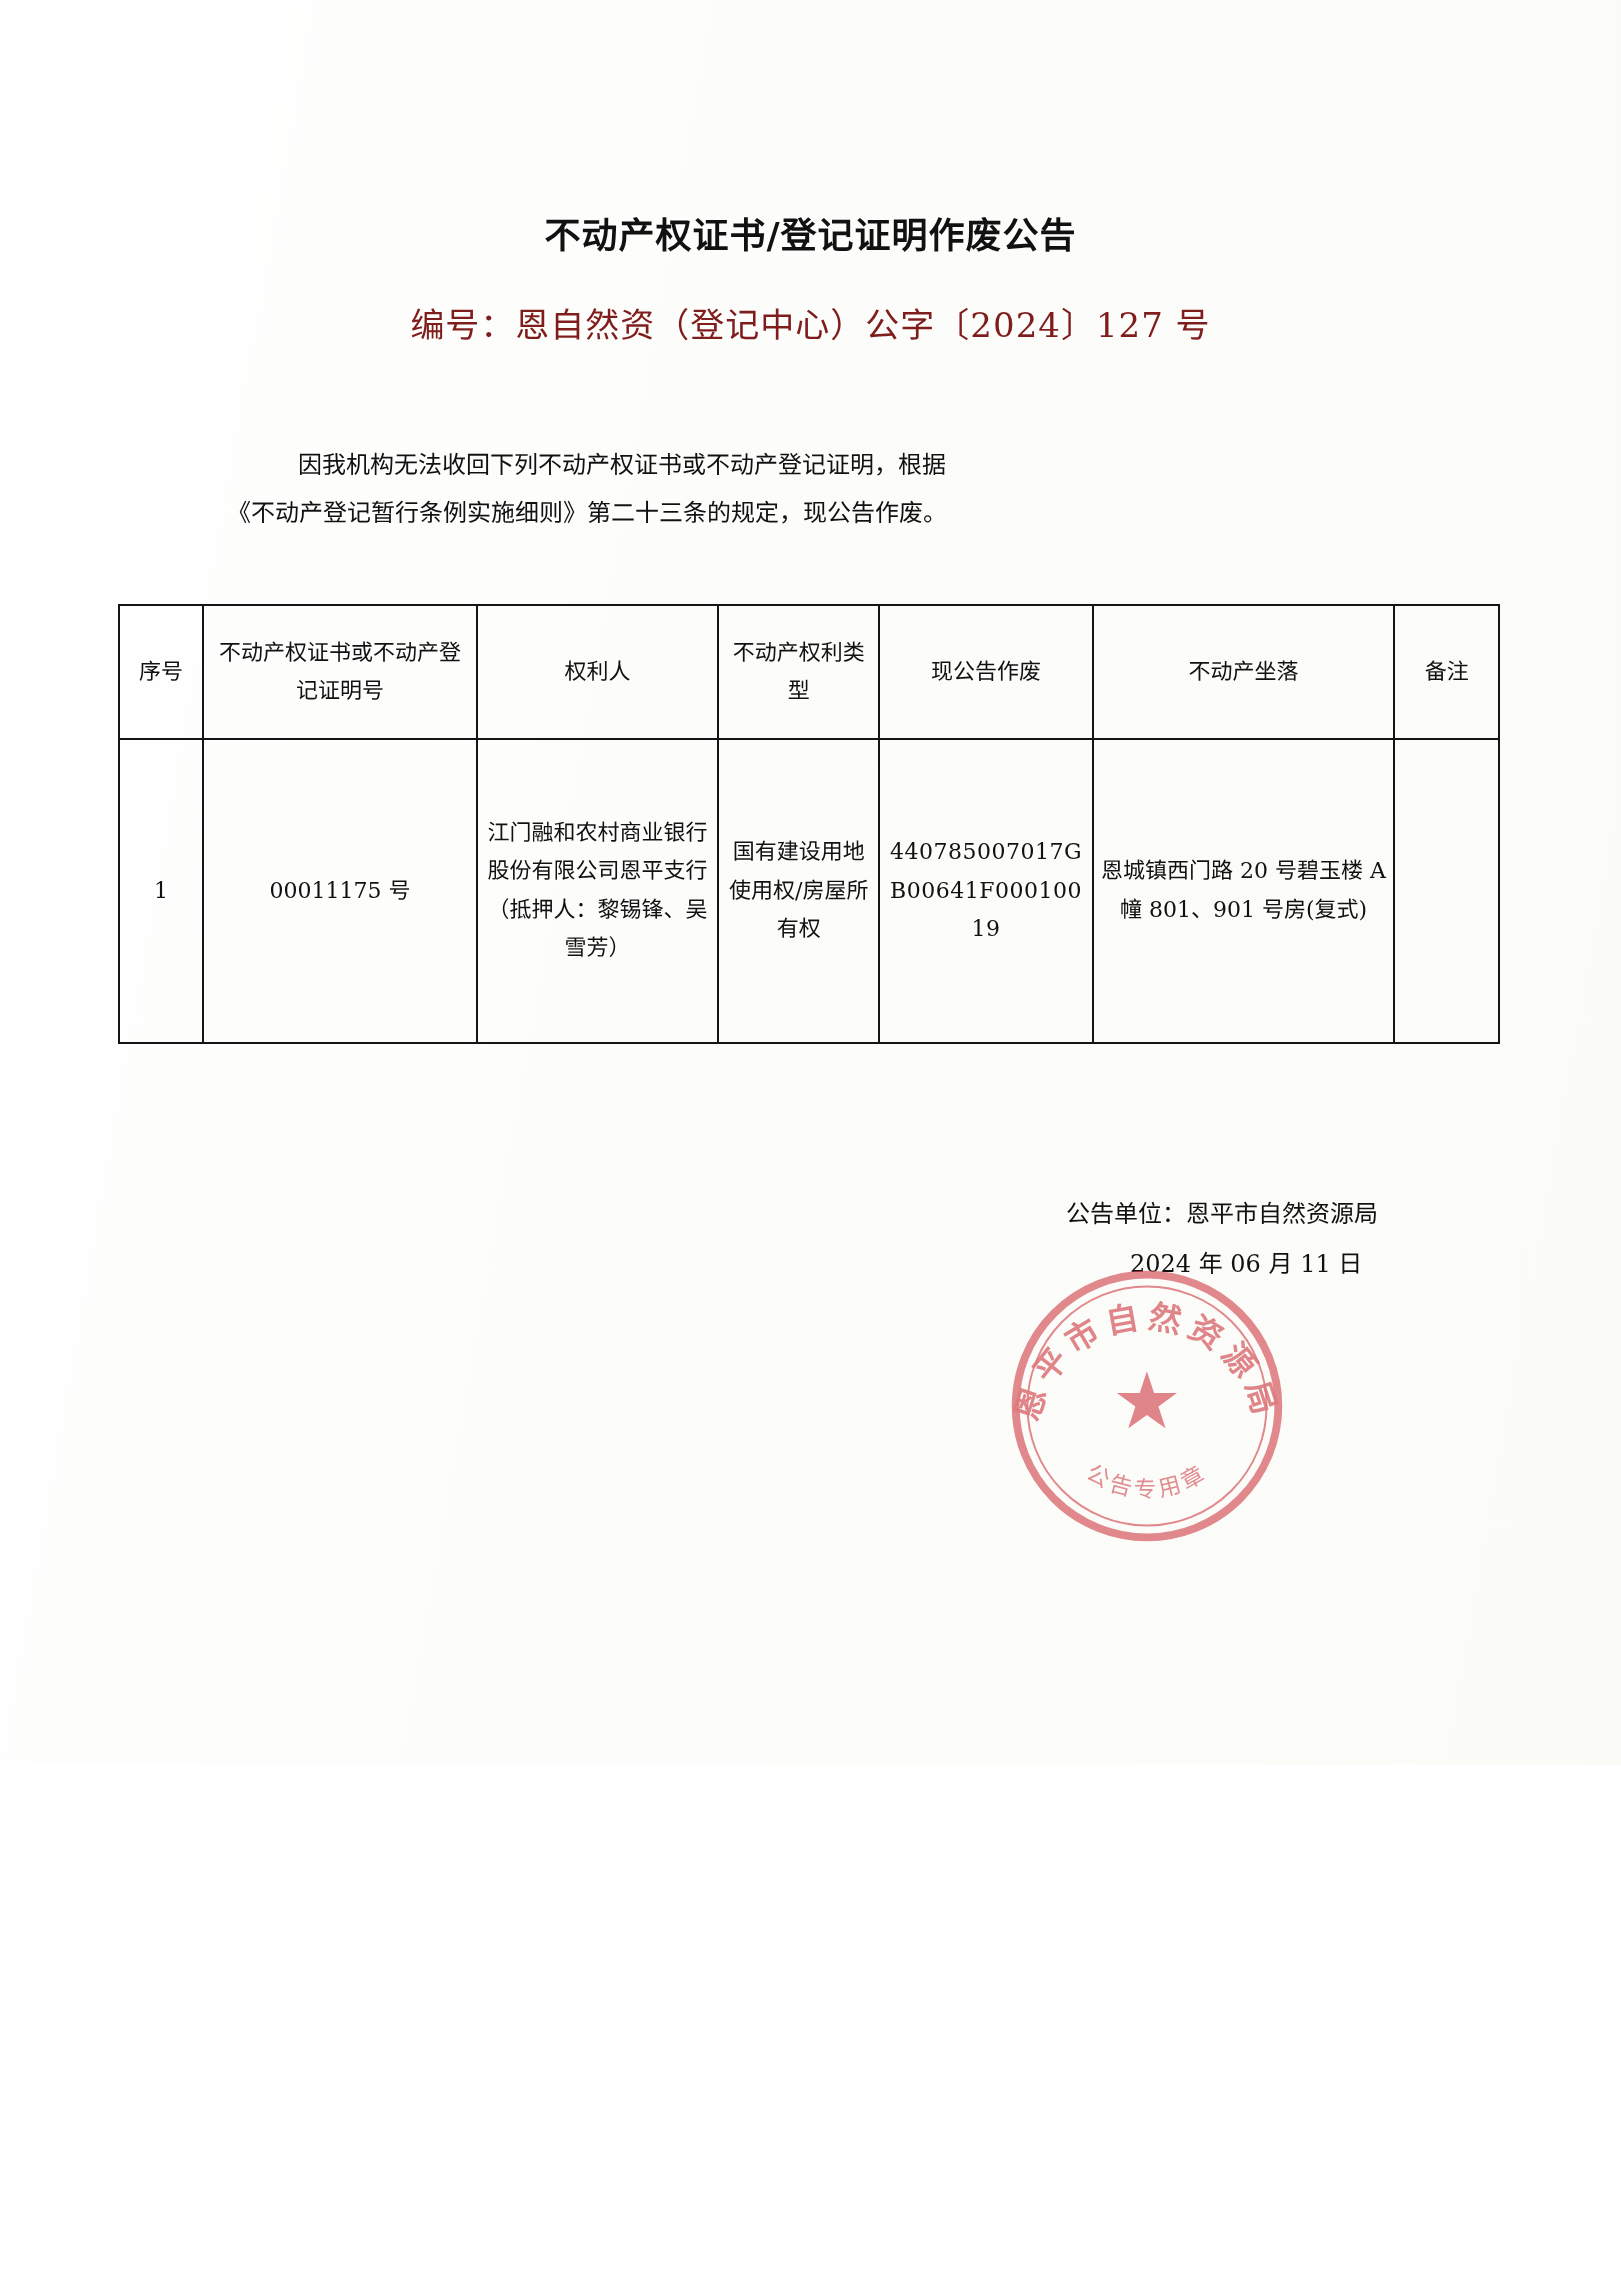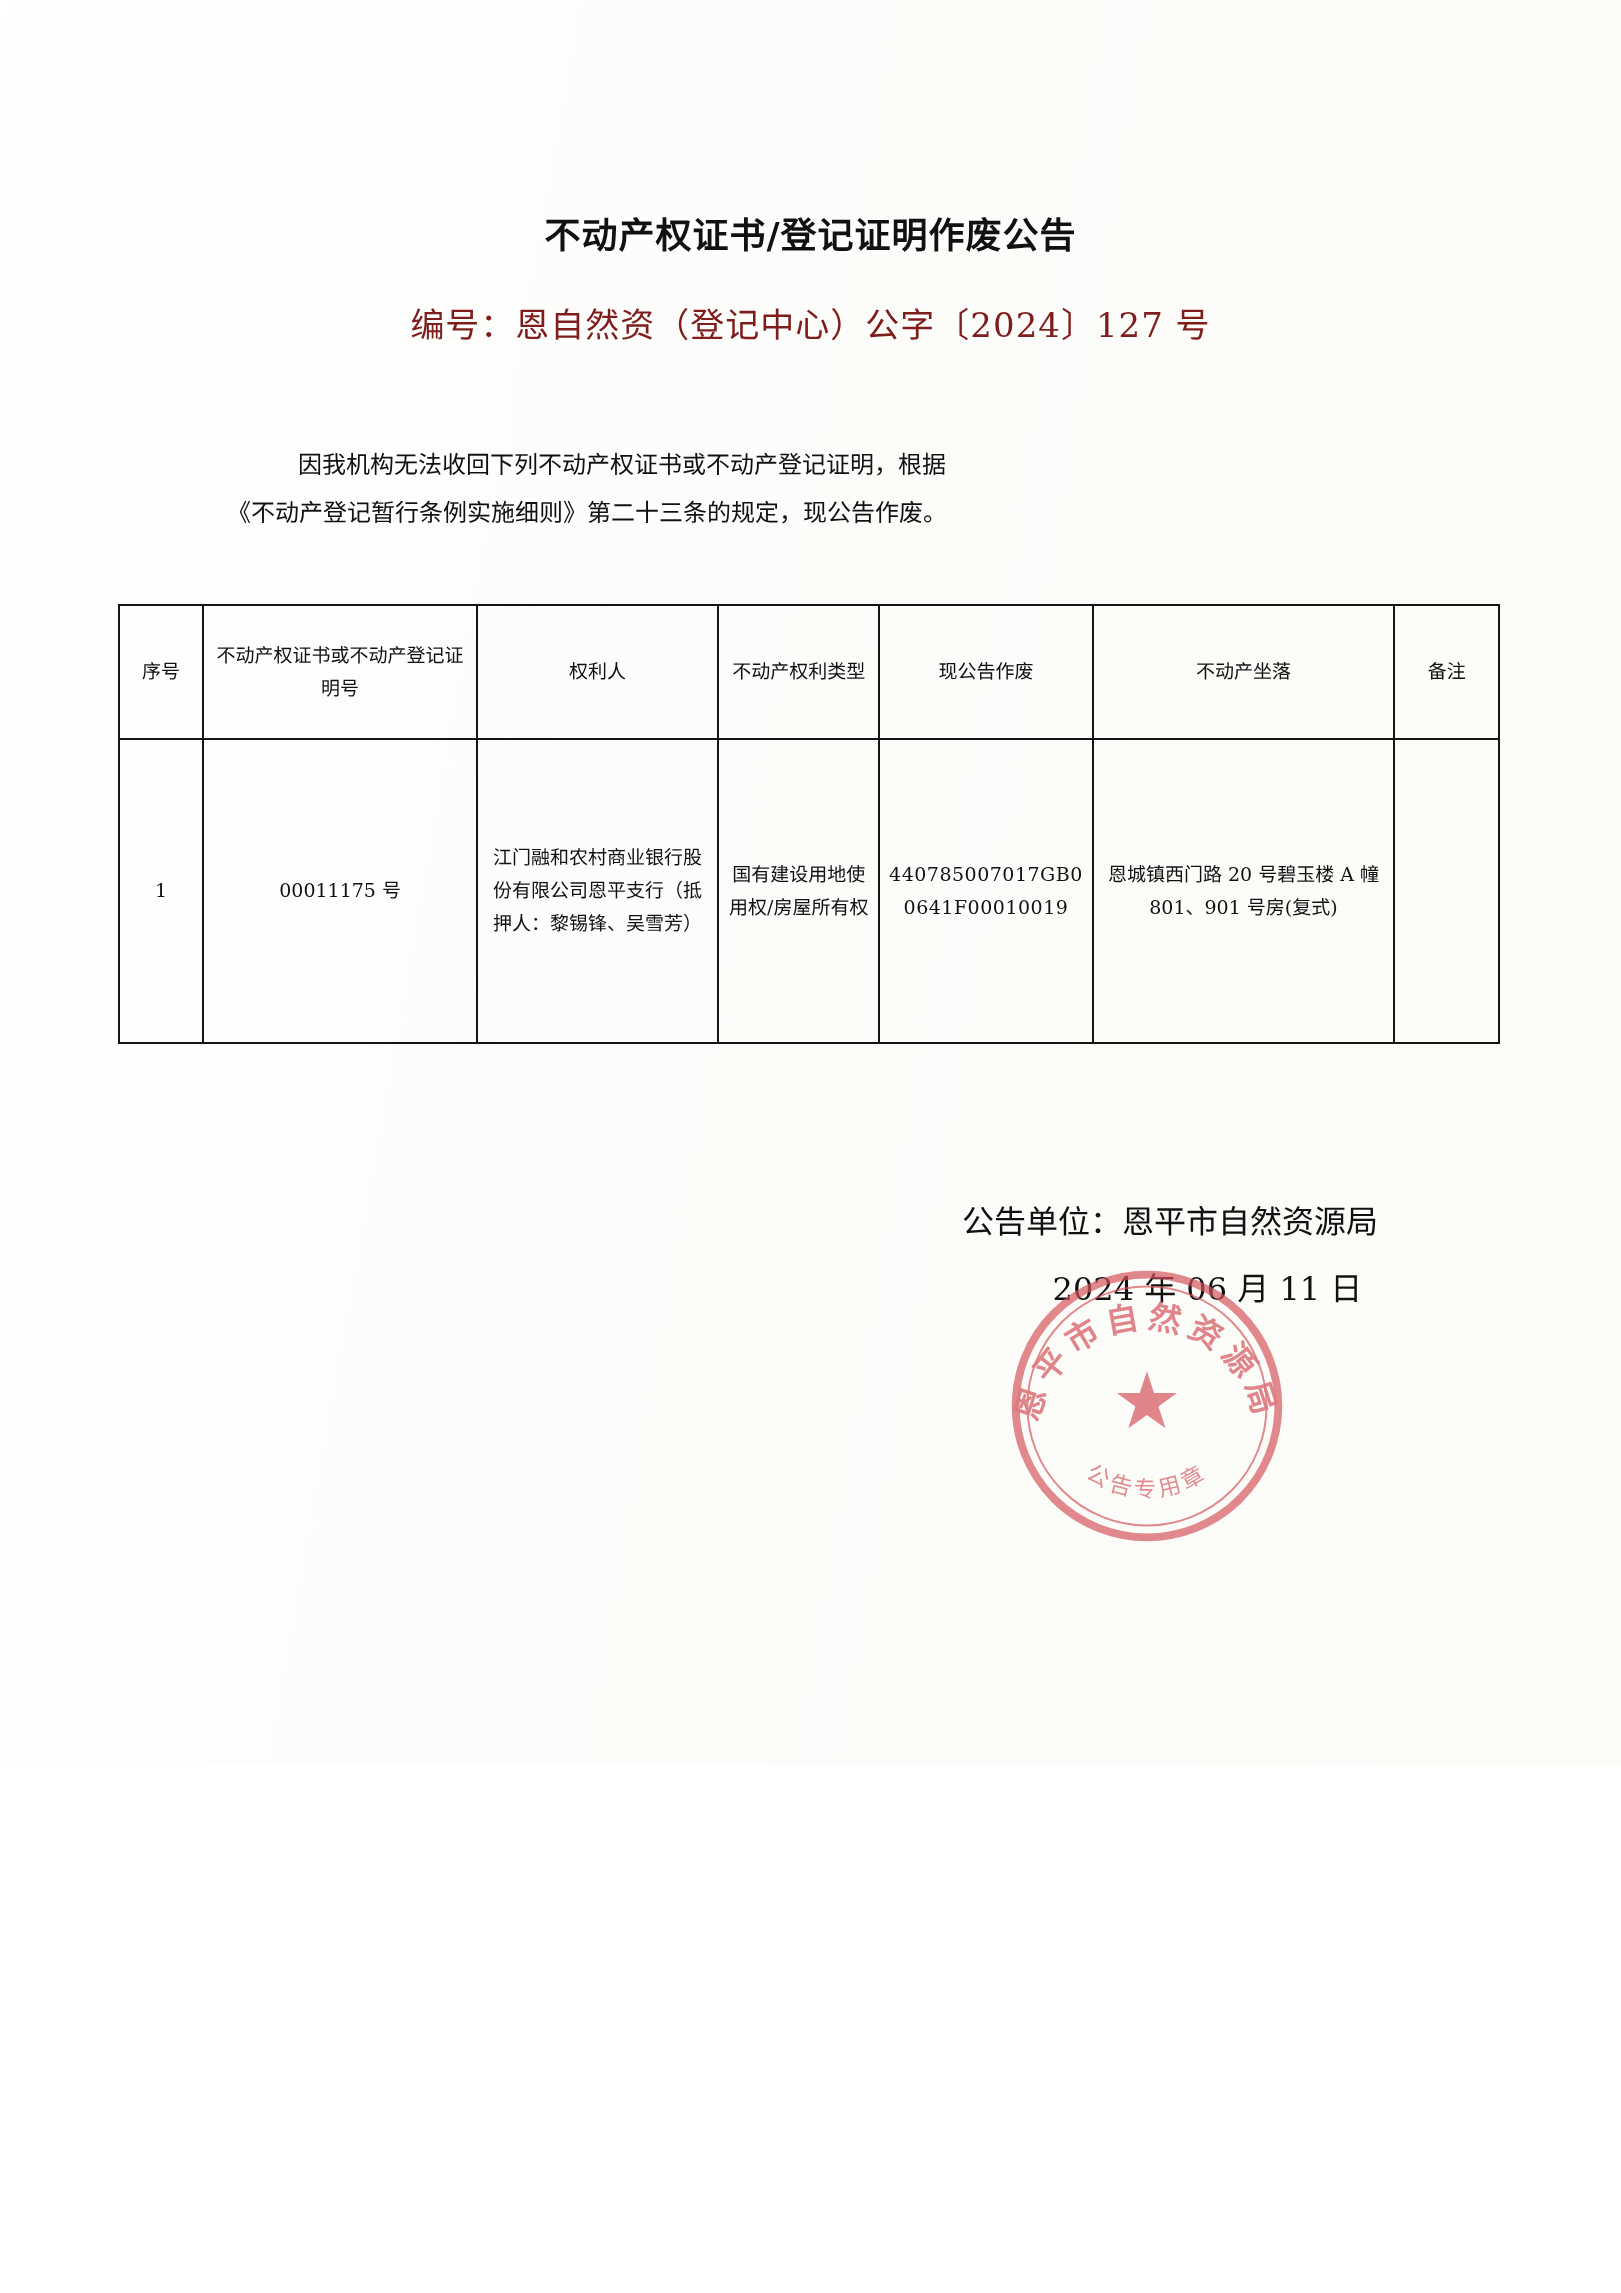--- a/index.html
+++ b/index.html
@@ -71,21 +71,21 @@
   }
 
   
   .table-wrap {
     padding: 67px 118px 0 118px;
   }
   table.reg-table {
     width: 1382px;
     border-collapse: collapse;
     table-layout: fixed;
-    font-size: 19px;
+    font-size: 22px;
     color: #111;
   }
   table.reg-table th,
   table.reg-table td {
     border: 2px solid #151515;
     text-align: center;
     vertical-align: middle;
     padding: 5.9px 5.9px;
     font-weight: normal;
     line-height: 1.75;
@@ -112,21 +112,21 @@
     line-height: 1.9;
     letter-spacing: 0.5px;
   }
 
   
   .sign-block {
     position: relative;
     margin-top: 145px;
     padding-right: 243px;
     text-align: right;
-    font-size: 32px;
+    font-size: 24px;
     line-height: 2.1;
     color: #111;
   }
   .sign-line-2 {
     padding-right: 15.7px;
   }
 
   
   .seal {
     position: absolute;

